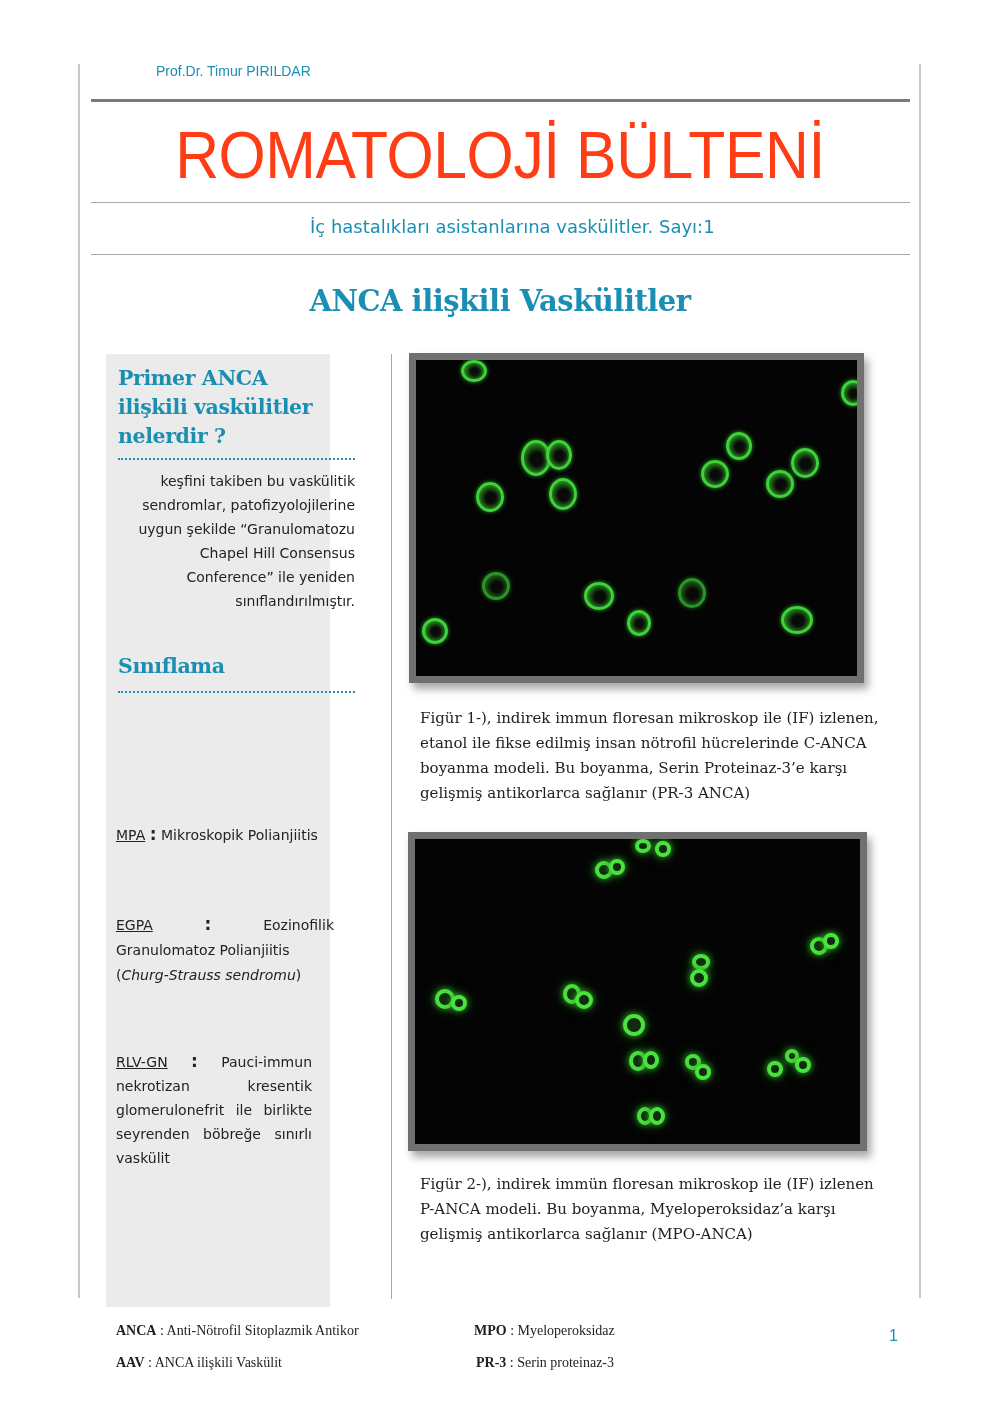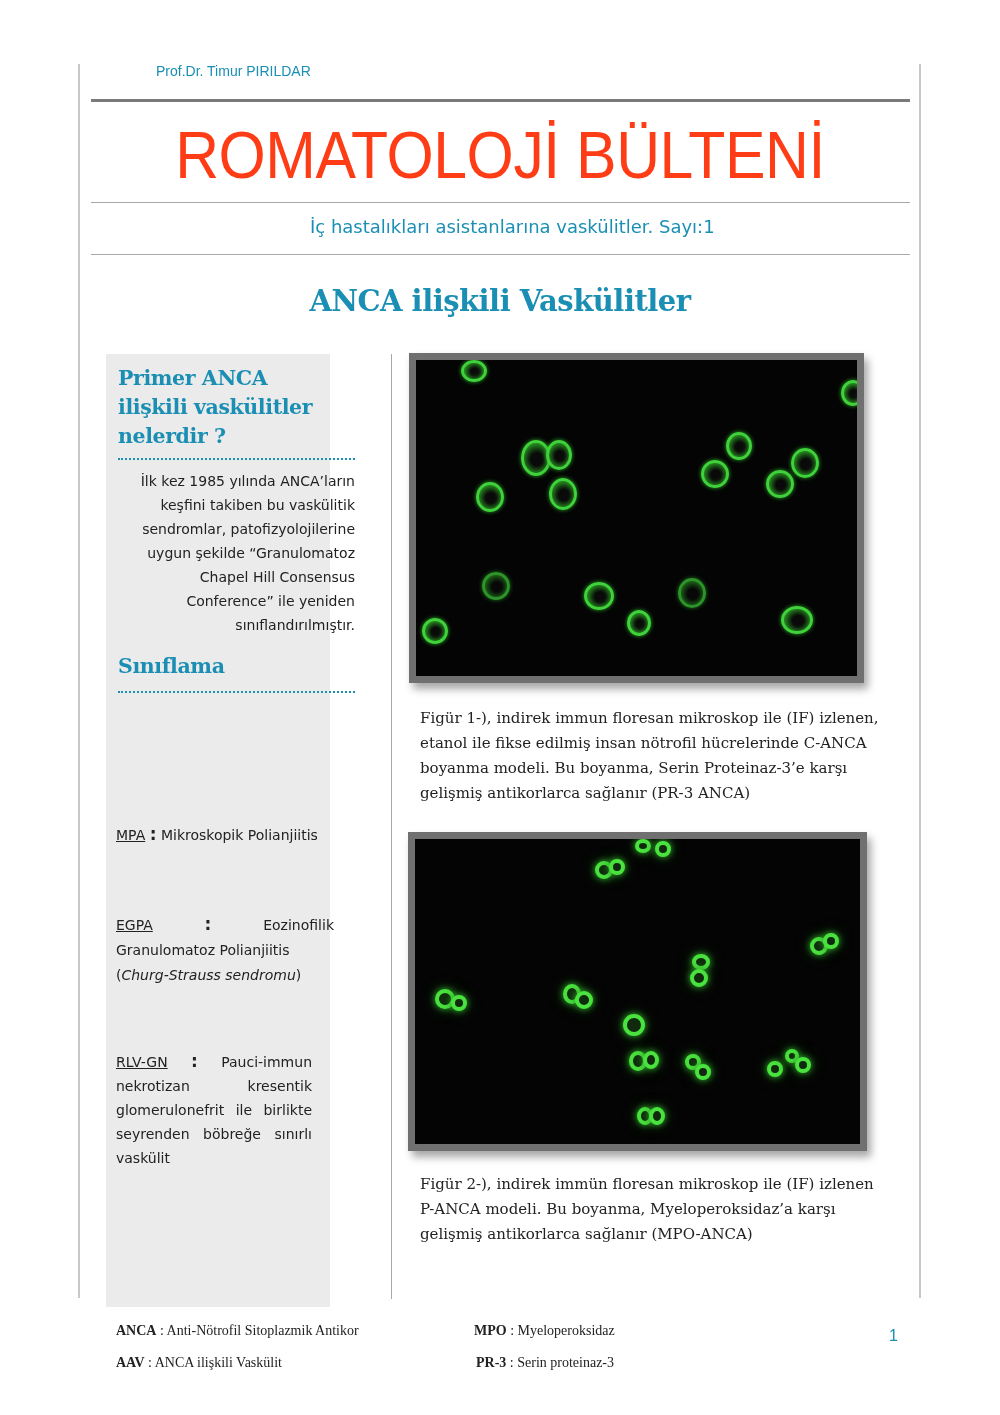--- a/index.html
+++ b/index.html
@@ -61,24 +61,23 @@
 
 <aside class="sidebar">
   <div class="sidebar-heading" style="top:10px;">
     <div>Primer ANCA</div>
     <div>ilişkili vaskülitler</div>
     <div>nelerdir ?</div>
   </div>
   <div class="dotted" style="top:104px;"></div>
 
   <div class="intro">
-    <div>İlk kez 1985 yılında ANCA’ların</div>
     <div>keşfini takiben bu vaskülitik</div>
     <div>sendromlar, patofizyolojilerine</div>
-    <div>uygun şekilde “Granulomatoz</div>
+    <div>uygun şekilde “Granulomatozu</div>
     <div>Chapel Hill Consensus</div>
     <div>Conference” ile yeniden</div>
     <div>sınıflandırılmıştır.</div>
   </div>
 
   <div class="sidebar-heading" style="top:298px;">Sınıflama</div>
   <div class="dotted" style="top:337px;"></div>
 
 
   <div class="class-item" style="top:468px;">

